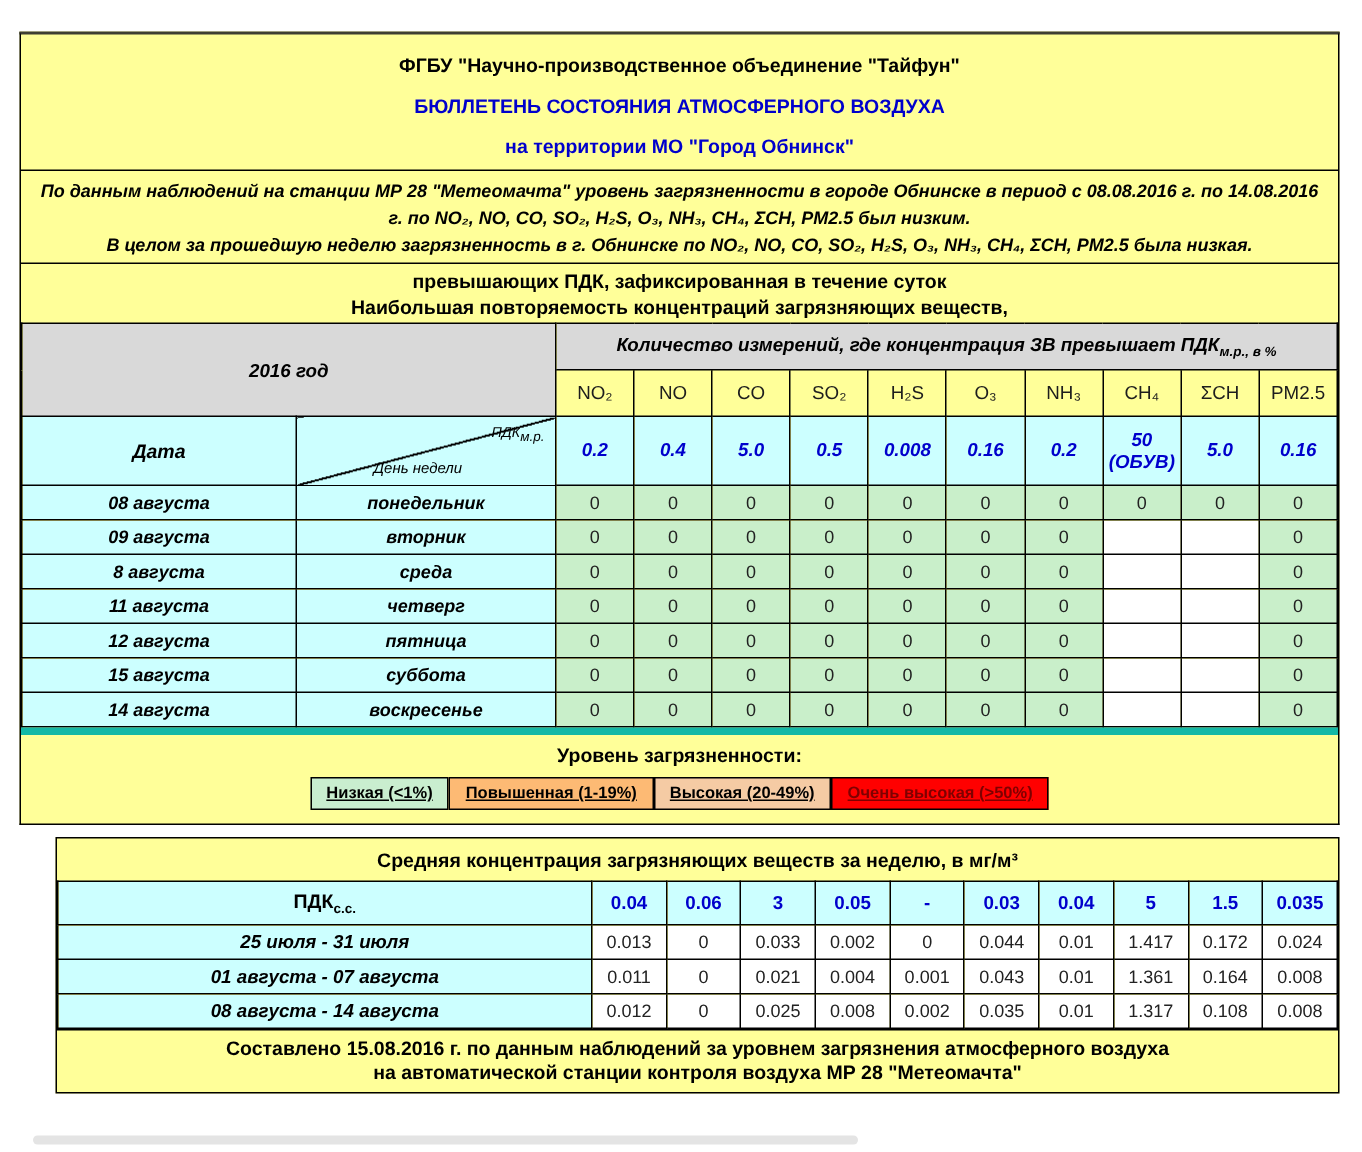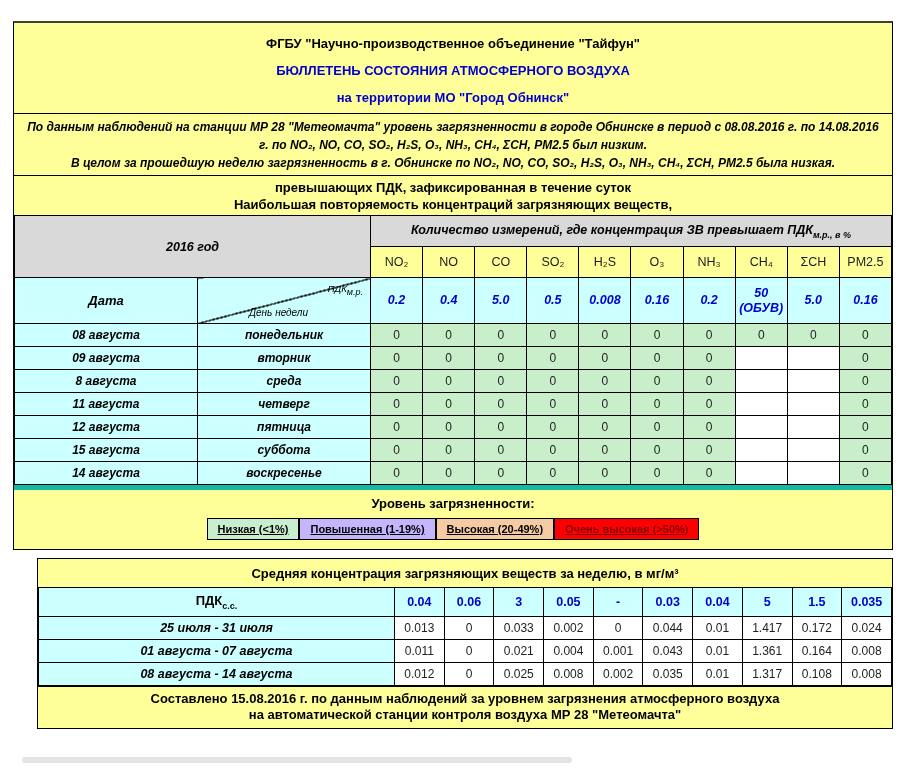--- a/index.html
+++ b/index.html
@@ -250,21 +250,21 @@
         <td class="w"></td>
         <td class="g">0</td>
       </tr>
     </tbody>
       </table>
 
     <div class="legend-area">
       <div class="legend-title">Уровень загрязненности:</div>
       <div class="chips">
         <div class="chip" style="background-color: rgb(201, 238, 207);">Низкая (&lt;1%)</div>
-        <div class="chip" style="background-color: #c4b5fd;">Повышенная (1-19%)</div>
+        <div class="chip" style="background-color: #fdba74;">Повышенная (1-19%)</div>
         <div class="chip" style="background-color: rgb(245, 203, 164);">Высокая (20-49%)</div>
         <div class="chip red-text" style="background-color: rgb(255, 0, 0);">Очень высокая (&gt;50%)</div>
       </div>
     </div>
   </div>
 
   <div class="block block-b">
     <div class="avg-title">Средняя концентрация загрязняющих веществ за неделю, в мг/м³</div>
 
     <table>

